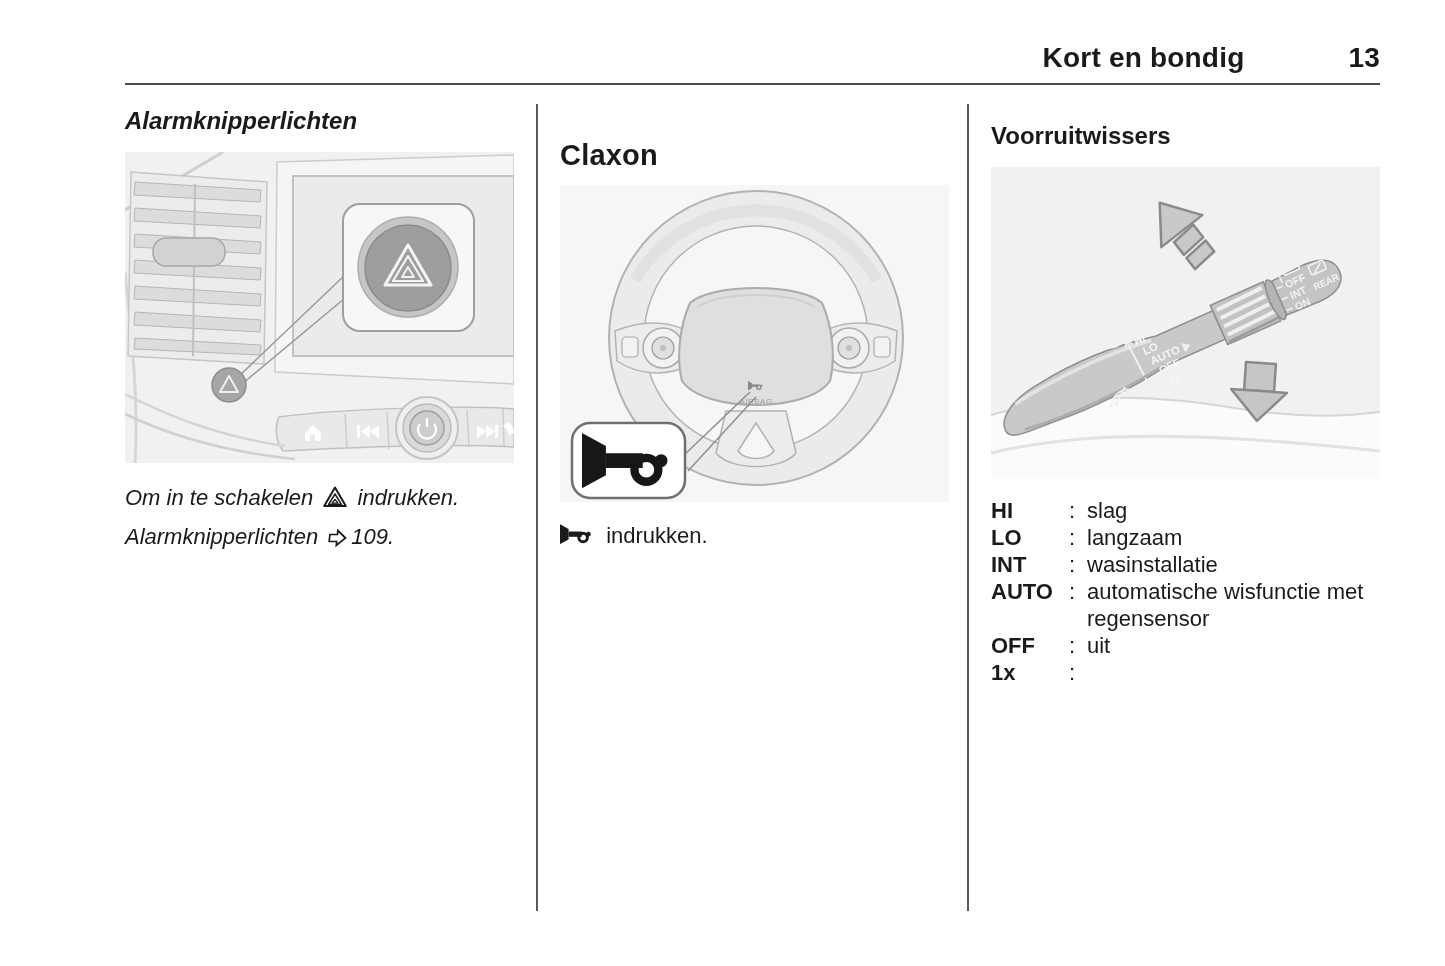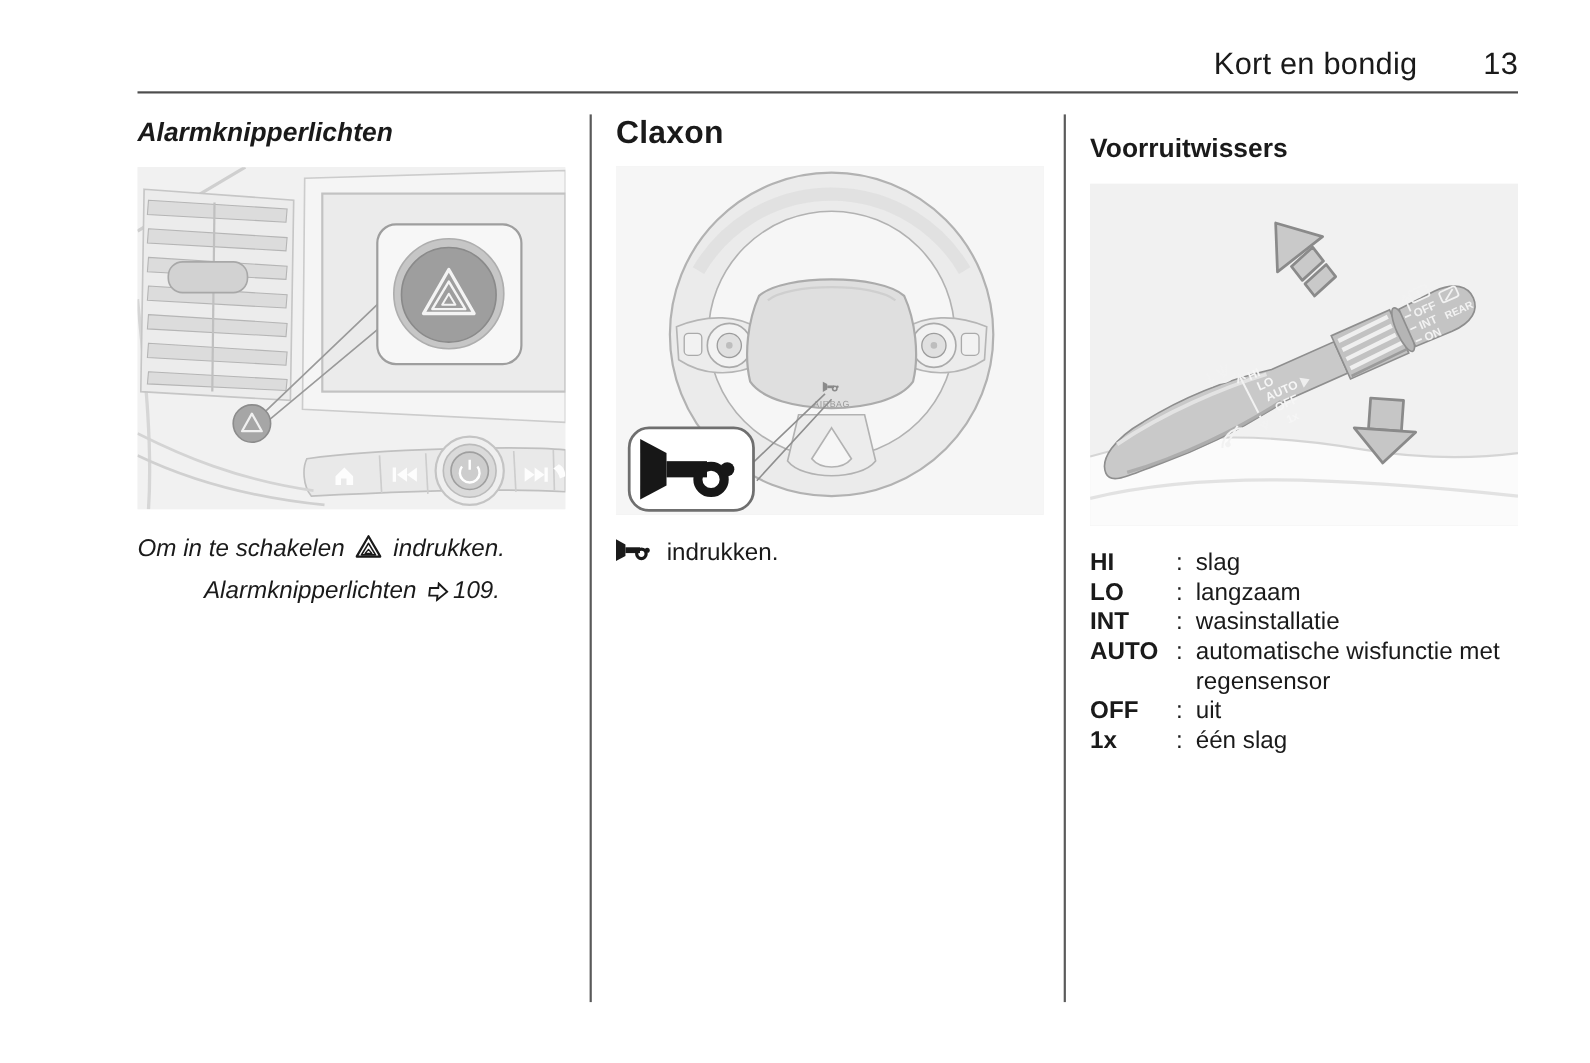--- a/index.html
+++ b/index.html
@@ -8,50 +8,50 @@
     position: relative;
     font-family: "Liberation Sans", sans-serif;
     color: #1a1a1a;
     overflow: hidden;
   }
   svg text { font-family: "Liberation Sans", sans-serif; }
 
   
   .header {
     position: absolute; left: 125px; top: 42px; width: 1255px;
-    display: flex; justify-content: flex-end; align-items: baseline; gap: 60px;
-    font-size: 28px; font-weight: normal; letter-spacing: 0.2px;
+    display: flex; justify-content: flex-end; align-items: baseline; gap: 104px;
+    font-size: 28px; font-weight: bold; letter-spacing: 0.2px;
   }
   .hrule { position: absolute; left: 125px; top: 83px; width: 1255px; height: 2px; background: #4d4d4d; }
 
   
   .vdiv { position: absolute; top: 104px; height: 807px; width: 2px; background: #5a5a5a; }
   .vdiv.d1 { left: 536px; }
   .vdiv.d2 { left: 967px; }
 
   
   .col { position: absolute; top: 104px; width: 390px; }
   .col.c1 { left: 125px; font-style: italic; }
-  .col.c2 { left: 560px; }
+  .col.c2 { left: 560px; margin-top: 34px; }
   .col.c3 { left: 991px; }
 
   h1.sect { font-size: 29px; font-weight: bold; line-height: 34px; letter-spacing: 0.2px; }
   h2.sub  { font-size: 24px; font-weight: bold; line-height: 29px; }
   .c1 h2.sub { margin-top: 2px; }
   .c3 h2.sub { margin-top: 17px; }
 
   .fig { background: #f1f1f1; display: block; }
   .fig svg { display: block; }
   .c1 .fig { margin-top: 17px; width: 389px; height: 311px; }
   .c2 .fig { margin-top: 13px; width: 389px; height: 317px; }
   .c3 .fig { margin-top: 17px; width: 389px; height: 311px; }
 
   .bodytext { font-size: 22px; line-height: 27px; }
   .c1 .p1 { margin-top: 21px; }
-  .c1 .p2 { margin-top: 9px; text-align: center; }
+  .c1 .p2 { margin-top: 9px; }
   .c2 .p1 { margin-top: 20px; }
 
   .inline-ic { display: inline-block; vertical-align: -3px; margin: 0 4px; }
   .inline-ic.horn-first { margin-left: 0; margin-right: 7px; vertical-align: -2px; }
   .refgrp { white-space: nowrap; }
 
   
   .wtable { margin-top: 19px; font-size: 22px; }
   .wrow { display: grid; grid-template-columns: 78px 18px 1fr; line-height: 27px; }
   .wrow .term { font-weight: bold; }
@@ -367,17 +367,16 @@
       <span class="desc">automatische wisfunctie met regensensor</span>
     </div>
     <div class="wrow">
       <span class="term">OFF</span>
       <span class="sep">:</span>
       <span class="desc">uit</span>
     </div>
     <div class="wrow">
       <span class="term">1x</span>
       <span class="sep">:</span>
-      <span class="desc">één slag</span>
     </div>
   </div>
 
 </div>
 
 </body></html>

